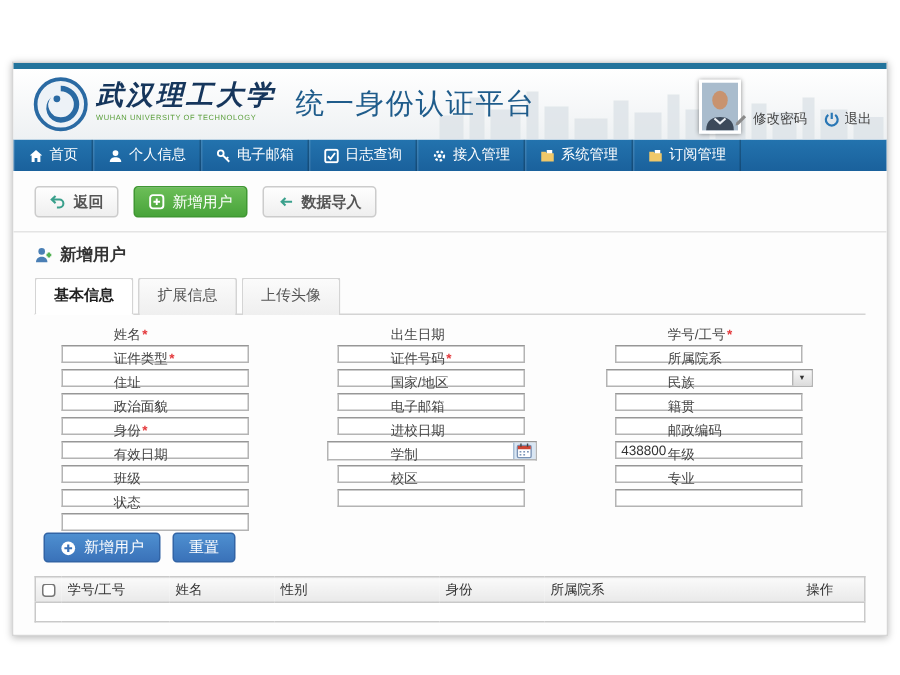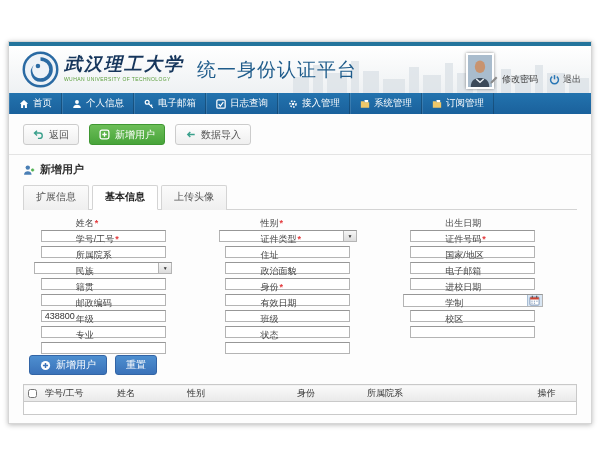--- a/index.html
+++ b/index.html
@@ -26,21 +26,21 @@
   .nav { display:flex; height:21px; background:linear-gradient(#2373ae,#1a619c); font-size:9.5px; color:#fff; }
   .nav-item { display:flex; align-items:center; gap:4px; padding:0 9px; cursor:pointer;
               border-right:1px solid rgba(0,0,0,.22); border-left:1px solid rgba(255,255,255,.12); }
   .nav-item svg { width:10px; height:10px; }
   .nav-item.active { background:#fff; color:#1d5e8f; font-weight:bold; }
   
   .content { padding:6px 14px 8px; background:#fdfdfd; }
   .toolbar { display:flex; gap:10px; margin:4px 0 9px; }
   .btn { height:21px; padding:0 9px; border-radius:3px; font-size:10px; display:flex;
          align-items:center; gap:5px; cursor:pointer; }
-  .btn-light { background:linear-gradient(#fefefe,#efefef); border:1px solid #ccc; color:#555; }
+  .btn-light { background:linear-gradient(#fefefe,#efefef); border:1px solid #ccc; color:#555;font-weight:bold; }
   .btn-green { background:linear-gradient(#6cbe58,#48a43a); border:1px solid #3f9732; color:#fff; }
   .sec-head { border-top:1px solid #e4e4e4; margin:0 -14px; padding:7px 14px 6px; }
   .sec-title { font-size:11px; font-weight:bold; color:#333; display:flex; align-items:center; gap:5px; }
   .tabs { display:flex; border-bottom:1px solid #d4d4d4; margin-top:2px; }
   .tab { padding:4px 12px 5px; font-size:10px; color:#555; background:linear-gradient(#fbfbfb,#efefef);
          border:1px solid #d4d4d4; border-bottom:none; margin-right:3px; margin-bottom:-1px;
          border-radius:2px 2px 0 0; cursor:pointer; }
   .tab.active { background:#fff; color:#222; font-weight:bold; border-bottom:1px solid #fff; }
   
   .form-grid { display:grid; grid-template-columns:1fr 1fr 1fr; column-gap:36px; row-gap:3px;
@@ -210,37 +210,30 @@
         <svg width="12" height="12" viewBox="0 0 12 12">
           <circle cx="4.8" cy="3.6" r="2.2" fill="#4a7fb5"></circle>
           <path d="M1 10.8C1 8.2 3 7.2 4.8 7.2s3.8 1 3.8 3.6Z" fill="#4a7fb5"></path>
           <path d="M9.6 4.4v3.2M8 6h3.2" stroke="#52b152" stroke-width="1.6" fill="none"></path>
         </svg>
         <span>新增用户</span>
       </div>
     </div>
 
     <div class="tabs">
+        <div class="tab active"><span>基本信息</span></div>
         <div class="tab"><span>扩展信息</span></div>
-        <div class="tab active"><span>基本信息</span></div>
         <div class="tab"><span>上传头像</span></div>
       </div>
 
     <div class="form-grid">
         <div class="cell">
           <span class="f-label"><span>姓名</span><span class="req">*</span></span>
           <span class="f-box">
             <input value="" style="">
-          </span>
-        </div>
-        <div class="cell">
-          <span class="f-label"><span>性别</span><span class="req">*</span></span>
-          <span class="f-box">
-            <input value="" style="">
-            <span class="dd-btn">▼</span>
           </span>
         </div>
         <div class="cell">
           <span class="f-label"><span>出生日期</span></span>
           <span class="f-box">
             <input value="" style="">
           </span>
         </div>
         <div class="cell">
           <span class="f-label"><span>学号/工号</span><span class="req">*</span></span>

